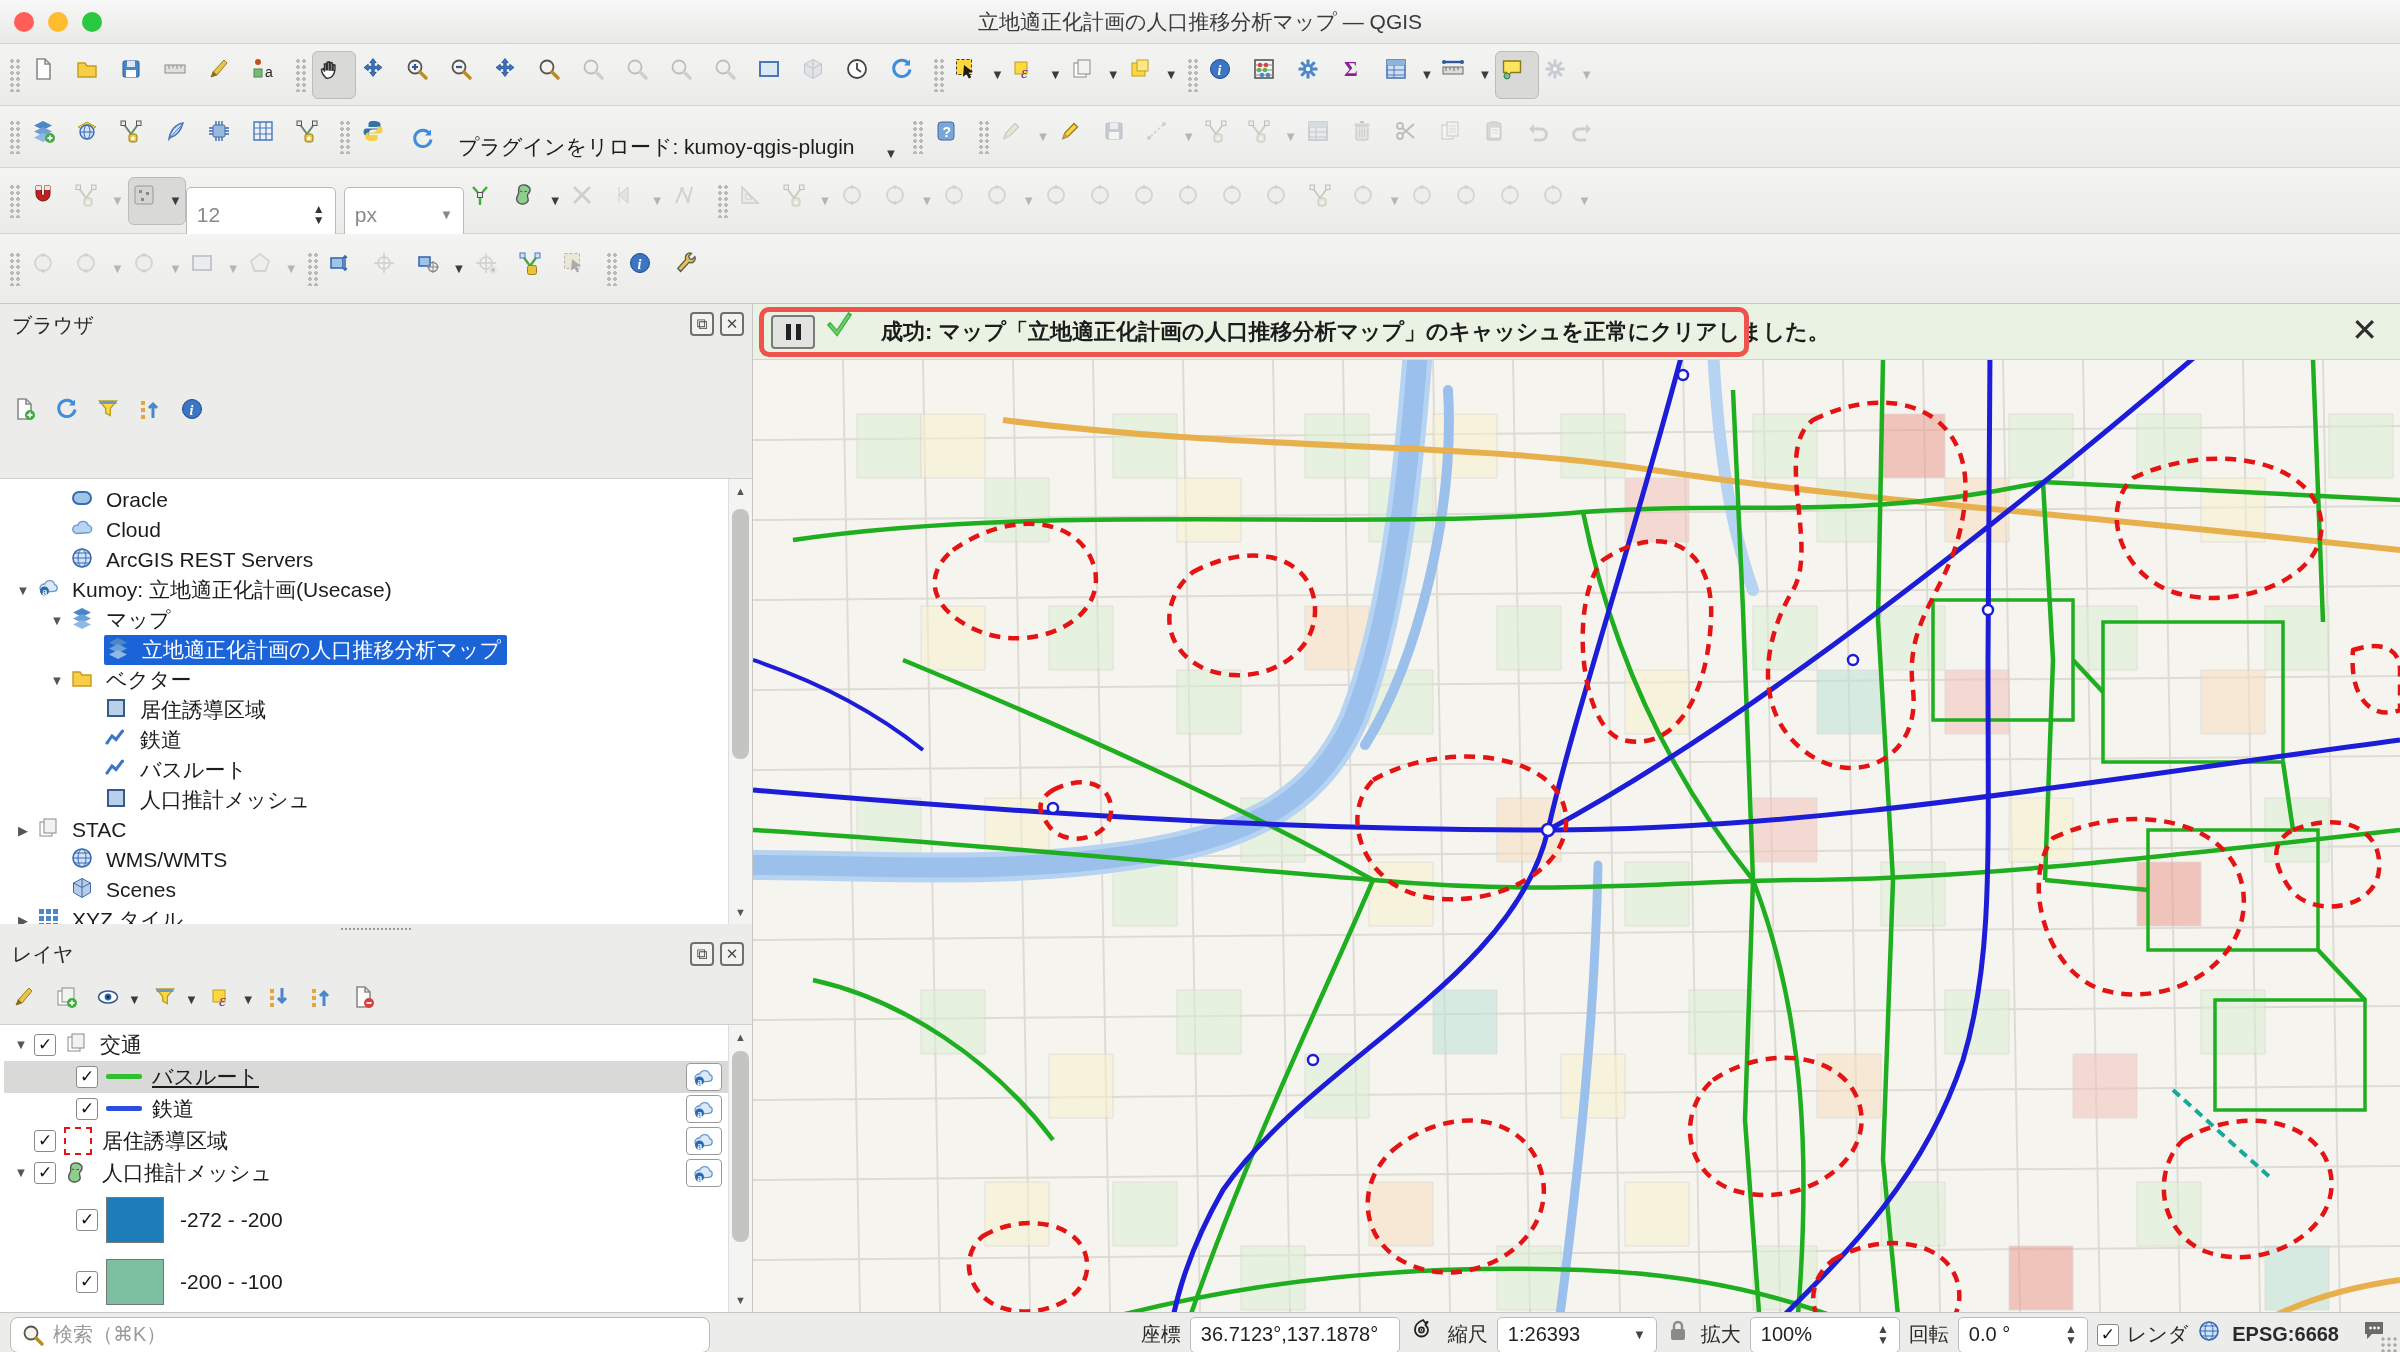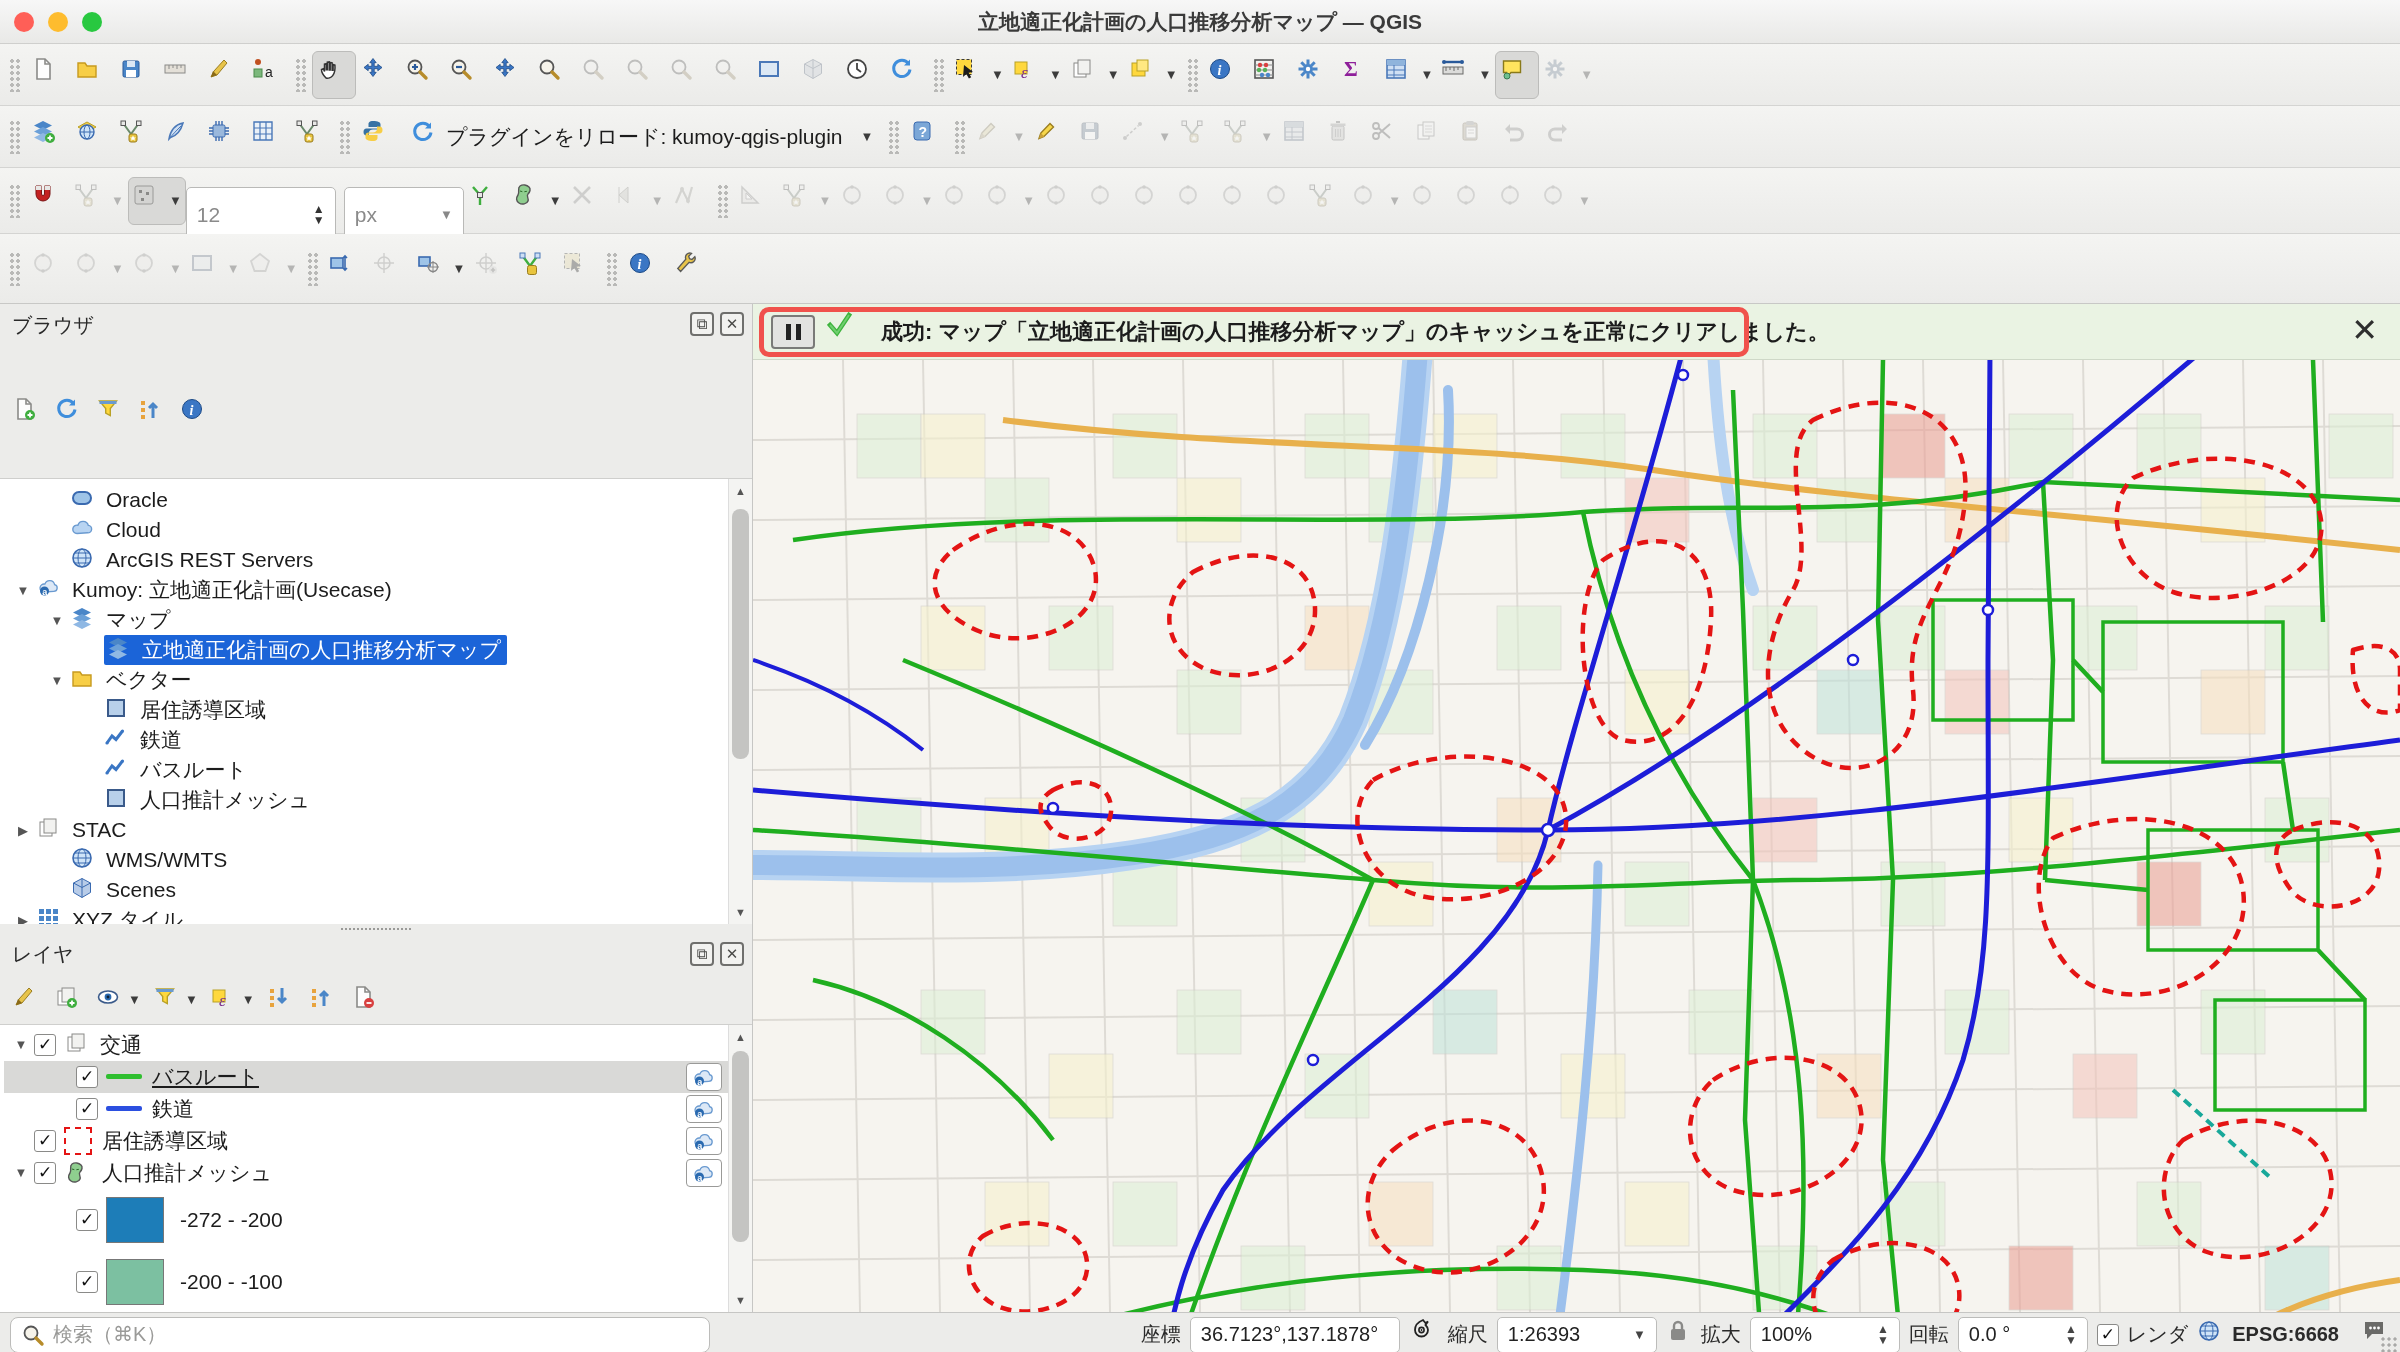--- a/index.html
+++ b/index.html
@@ -3,38 +3,38 @@
 <meta charset="utf-8">
 <style>
   * { margin:0; padding:0; box-sizing:border-box; }
   html,body { width:2400px; height:1352px; overflow:hidden;
     font-family:"Liberation Sans","DejaVu Sans",sans-serif; background:#ececea; color:#1c1c1c;
     -webkit-font-smoothing:antialiased; }
   
   #titlebar { height:44px; background:linear-gradient(#f7f7f7,#e9e9e7); border-bottom:1px solid #cfcfcd;
     display:flex; align-items:center; position:relative; }
   .tl { width:20px; height:20px; border-radius:50%; margin-left:14px; }
-  #title { position:absolute; left:0; right:0; text-align:center; font-size:21px; font-weight:bold; color:#3a3a3a; }
+  #title { position:absolute; left:0; right:0; text-align:center; font-size:21px; font-weight:normal; color:#3a3a3a; }
   
   .tbrow { display:flex; align-items:center; background:linear-gradient(#f4f4f2,#ebebe9);
     border-bottom:1px solid #d4d4d2; padding:0 4px; position:relative; }
   #row1{height:62px} #row2{height:62px} #row3{height:66px} #row4{height:70px; border-bottom:1px solid #c8c8c6;}
   .grip { width:12px; height:34px; margin:0 5px; background-image:radial-gradient(#b9b9b7 1.6px, transparent 1.8px);
     background-size:6px 6px; }
   .tbtn { height:48px; min-width:44px; padding:0 3px; display:inline-flex; align-items:center; justify-content:center;
     border-radius:6px; border:1px solid transparent; }
   .tbtn.on { background:#d9d9d7; border-color:#bcbcba; }
   .tbtn.dis { opacity:.32; filter:grayscale(.7); }
   .tbtn svg { width:35px; height:35px; }
   .dd { font-size:13px; color:#3c3c3c; margin-left:2px; }
   .wbox { background:#fff; border:1px solid #b9b9b7; border-radius:5px; height:56px; display:inline-flex;
     align-items:center; font-size:21px; color:#8a8a8a; padding:12px 10px;margin-top:28px; }
   .spincol { display:inline-flex; flex-direction:column; justify-content:center; margin-left:8px; color:#444;
     font-size:12px; line-height:11px; }
-  #pluginreload { display:inline-flex; align-items:center; gap:2px; padding:0 10px; height:48px; border-radius:6px; }
+  #pluginreload { display:inline-flex; align-items:flex-end; gap:14px; padding:0 10px; height:48px; border-radius:6px; }
   #pluginreload span.lbl { font-size:21px; color:#1c1c1c; }
   
   #main { display:flex; height:1008px; }
   #leftcol { width:753px; display:flex; flex-direction:column; background:#ececea; border-right:1px solid #c6c6c4; }
   .panel { display:flex; flex-direction:column; }
   .phead { height:42px; display:flex; align-items:center; padding:0 12px; font-size:20px; color:#2a2a2a; position:relative; }
   .pbtns { position:absolute; right:8px; top:8px; display:flex; gap:6px; }
   .pbtn { width:24px; height:24px; border:2px solid #6f6f6d; border-radius:4px; display:flex; align-items:center;
     justify-content:center; font-size:15px; color:#4a4a48; background:#f2f2f0; }
   .ptools { height:48px; display:flex; align-items:center; padding:0 8px; gap:4px; }

